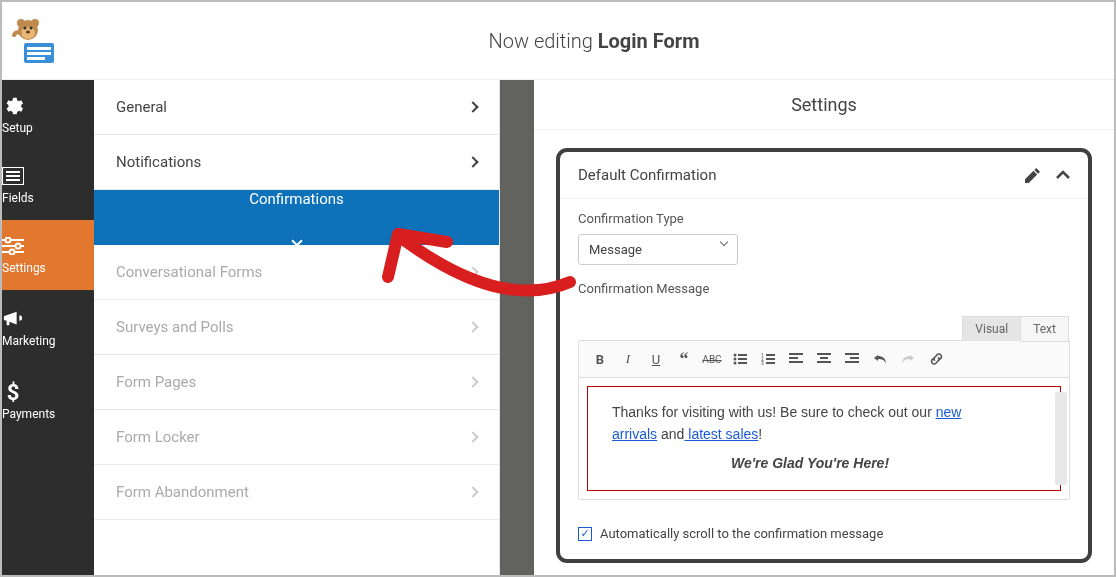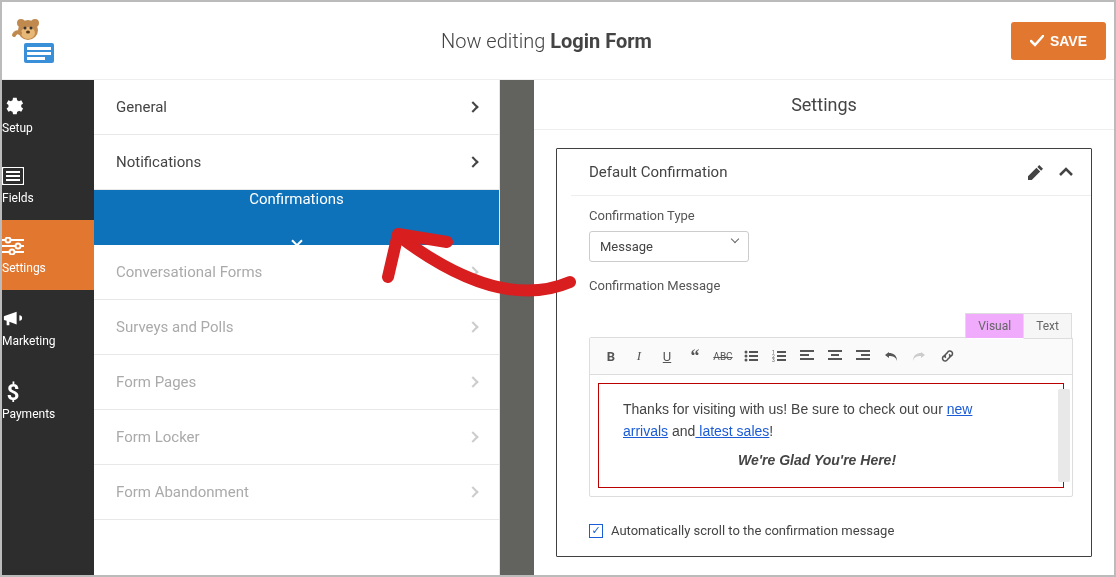--- a/index.html
+++ b/index.html
@@ -25,32 +25,32 @@
 .sub-item.active { background: #0d72ba; color: #fff; border-bottom: none; flex-direction: column; }
 .sub-item.disabled { color: #aaa; }
 .sub-chevron { width: 8px; height: 8px; border-right: 2px solid currentColor; border-bottom: 2px solid currentColor; transform: rotate(-45deg); }
 .sub-item.active .sub-chevron { transform: rotate(45deg); border-color: #fff; }
 .sub-item.disabled .sub-chevron { border-color: #ccc; }
 .arrow-overlay { position: absolute; pointer-events: none; left: 256px; top: 102px; }
 .gutter { width: 34px; background: #62625e; }
 .main { flex: 1; background: #fff; overflow: hidden; }
 .main-header { text-align: center; padding: 14px 0; font-size: 18px; color: #444; border-bottom: 1px solid #eee; }
 .main-body { padding: 18px 22px; }
-.panel { border: 1px solid #404040; border-radius: 1px; background: #fff; padding-left: 14px; }
+.panel { border: 4px solid #404040; border-radius: 11px; background: #fff; }
 .panel-head { display: flex; align-items: center; padding: 14px 18px; border-bottom: 1px solid #eee; }
 .panel-title { flex: 1; font-size: 15px; color: #444; }
 .panel-actions { display: flex; gap: 16px; align-items: center; }
 .field-group { padding: 12px 18px 0; }
 .field-label { font-size: 13px; color: #555; margin-bottom: 8px; display: block; }
 .select { display: inline-flex; align-items: flex-start; justify-content: space-between; border: 1px solid #ccc; border-radius: 3px; padding: 7px 10px; width: 160px; font-size: 13px; color: #444; cursor: pointer; }
 .select .caret { width: 6px; height: 6px; border-right: 1.5px solid #666; border-bottom: 1.5px solid #666; transform: rotate(45deg); margin-top: -3px; }
 .editor-wrap { margin: 8px 18px 14px; border: 1px solid #ddd; border-radius: 2px; position: relative; }
 .editor-tabs { position: absolute; top: -25px; right: 0; display: flex; }
 .ed-tab { padding: 5px 12px; font-size: 12px; color: #666; border: 1px solid #ddd; background: #f6f6f6; cursor: pointer; }
-.ed-tab.active { background: #f0abfc; border-bottom-color: #fff; }
+.ed-tab.active { background: #e5e5e5; border-bottom-color: #fff; }
 .ed-tab + .ed-tab { border-left: none; }
 .toolbar { display: flex; gap: 2px; padding: 6px 8px; border-bottom: 1px solid #ddd; background: #fafafa; }
 .tb { width: 26px; height: 24px; display: flex; align-items: center; justify-content: center; color: #555; cursor: pointer; font-size: 13px; border-radius: 2px; }
 .tb.disabled { color: #ccc; }
 .editor-area { position: relative; }
 .editor-content { padding: 14px 52px 16px 24px; font-family: Arial, sans-serif; font-size: 14px; line-height: 1.6; border: 1px solid #b00; margin: 8px; background: #fff; min-height: 86px; }
 .editor-content a { color: #1a5bd6; text-decoration: underline; }
 .editor-content .center-line { text-align: center; margin-top: 6px; }
 .editor-content .center-line em { font-style: italic; font-weight: 600; }
 .scroll-stub { position: absolute; right: 2px; top: 6px; bottom: 6px; width: 12px; background: #e8e8e8; border-radius: 2px; }
@@ -77,28 +77,20 @@
         <circle cx="15" cy="13" r="1.5" fill="#333"></circle>
         <circle cx="21" cy="13" r="1.5" fill="#333"></circle>
         <ellipse cx="18" cy="17" rx="2" ry="1.5" fill="#5a3a1a"></ellipse>
         <path d="M4 20 Q6 16 10 18" stroke="#c08a4f" stroke-width="4" fill="none" stroke-linecap="round"></path>
       </svg>
     </div>
     <div class="title-wrap">
       <span class="light">Now editing </span><span class="bold">Login Form</span>
     </div>
     <div class="header-actions">
-      <button class="btn btn-save">
-        <span>
-            <svg width="14" height="12" viewBox="0 0 14 12">
-              <path d="M1 6 L5 10 L13 1" stroke="#fff" stroke-width="2.5" fill="none" stroke-linecap="round"></path>
-            </svg>
-          </span>
-        <span>SAVE</span>
-      </button>
     </div>
   </div>
 
   <div class="body">
 
     <div class="sidebar">
       <div class="side-item">
         <span class="side-icon">
             <svg width="22" height="22" viewBox="0 0 24 24">
               <path fill="#fff" d="M12 8a4 4 0 100 8 4 4 0 000-8zm9 4a7 7 0 00-.1-1.2l2.1-1.6-2-3.4-2.5 1a7 7 0 00-2-1.2L16 3h-4l-.5 2.6a7 7 0 00-2 1.2l-2.5-1-2 3.4 2.1 1.6A7 7 0 007 12c0 .4 0 .8.1 1.2L5 14.8l2 3.4 2.5-1a7 7 0 002 1.2L12 21h4l.5-2.6a7 7 0 002-1.2l2.5 1 2-3.4-2.1-1.6c.1-.4.1-.8.1-1.2z"></path>

